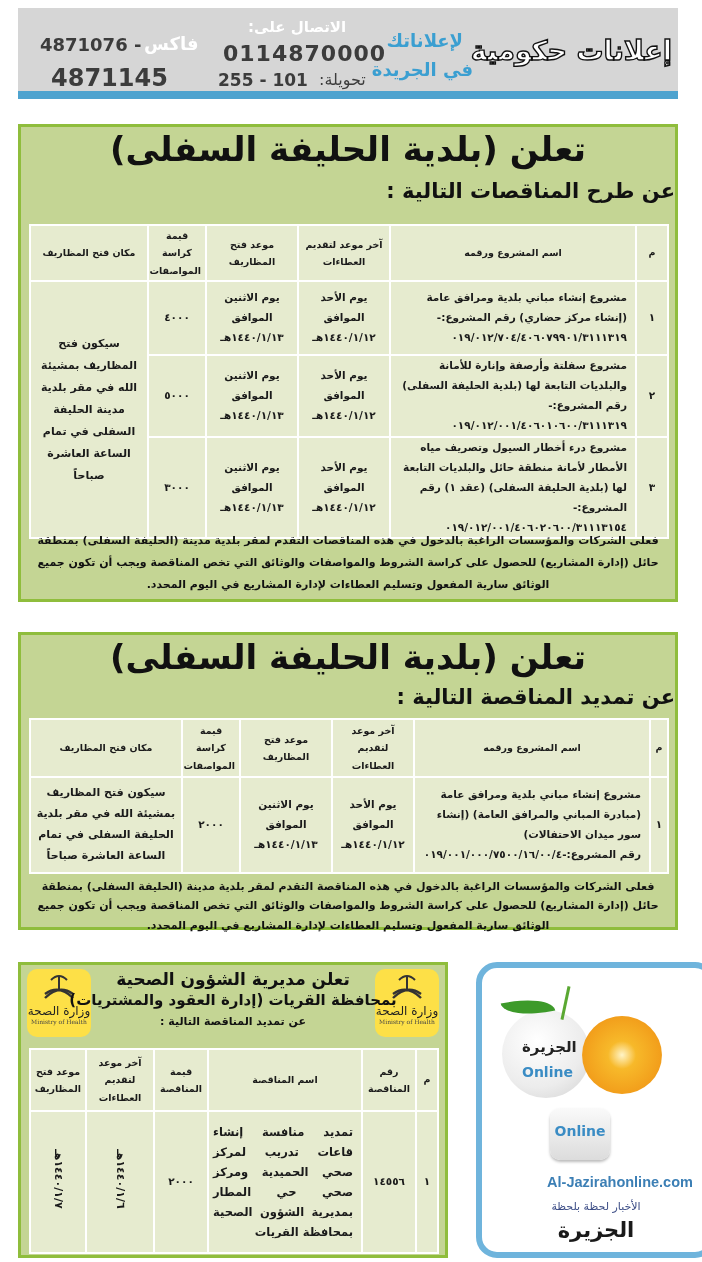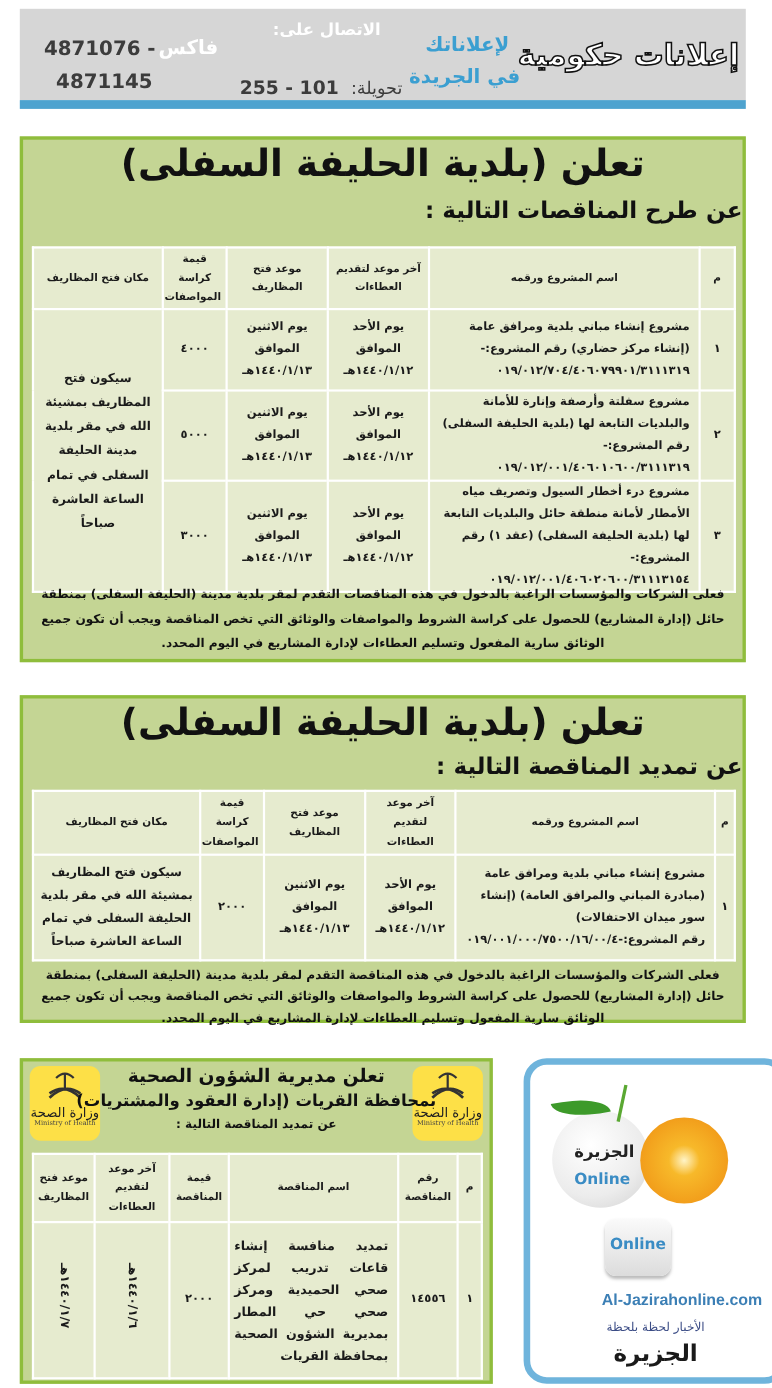--- a/index.html
+++ b/index.html
@@ -12,21 +12,21 @@
   .b-title { position: absolute; right: 6px; top: 27px; font-size: 27px; font-weight: bold; color: #ffffff;
              -webkit-text-stroke: 1.4px #111; letter-spacing: -0.5px; }
   .b-call1 { position: absolute; right: 215px; top: 22px; font-size: 18px; color: #3b9fd1; font-weight: bold; }
   .b-call2 { position: absolute; right: 205px; top: 51px; font-size: 18px; color: #3b9fd1; font-weight: bold; }
   .b-contact-label { position: absolute; left: 230px; top: 10px; font-size: 15px; color: #ffffff; font-weight: bold; }
   .b-phone { position: absolute; left: 205px; top: 33px; font-size: 22px; font-weight: bold; color: #3c3c3c; direction: ltr; letter-spacing: 1px; }
   .b-ext-label { position: absolute; left: 301px; top: 62px; font-size: 16px; color: #3c3c3c; }
   .b-ext { position: absolute; left: 200px; top: 62px; font-size: 17px; font-weight: bold; color: #3c3c3c; direction: ltr; }
   .b-fax-label { position: absolute; left: 126px; top: 25px; font-size: 18px; color: #ffffff; font-weight: bold; }
   .b-fax1 { position: absolute; left: 22px; top: 26px; font-size: 18px; font-weight: bold; color: #3c3c3c; direction: ltr; }
-  .b-fax2 { position: absolute; left: 33px; top: 56px; font-size: 18px; font-weight: bold; color: #3c3c3c; direction: ltr; }
+  .b-fax2 { position: absolute; left: 33px; top: 56px; font-size: 24px; font-weight: bold; color: #3c3c3c; direction: ltr; }
 
   
   .ad { position: absolute; background: #c4d594; border: 3px solid #8fbd3c; }
   .ad1 { left: 18px; top: 124px; width: 660px; height: 478px; }
   .ad2 { left: 18px; top: 632px; width: 660px; height: 298px; }
   .ad3 { left: 18px; top: 962px; width: 430px; height: 296px; }
 
   .ad-title { position: absolute; left: 0; right: 0; text-align: center; font-weight: bold; color: #111; }
   .ad1 .t1, .ad2 .t1 { top: 2px; font-size: 34px; }
   .ad1 .t2, .ad2 .t2 { font-size: 21px; text-align: right; }
@@ -78,20 +78,21 @@
   .promo-logo { position: absolute; left: 0; right: 0; top: 250px; text-align: center; font-size: 21px; font-weight: bold; color: #1a1a1a; }
 </style>
 </head>
 <body>
 
 <div class="banner">
   <div class="b-title">إعلانات حكومية</div>
   <div class="b-call1">لإعلاناتك</div>
   <div class="b-call2">في الجريدة</div>
   <div class="b-contact-label">الاتصال على:</div>
+  <div class="b-phone">0114870000</div>
   <div class="b-ext-label">تحويلة:</div>
   <div class="b-ext">255 - 101</div>
   <div class="b-fax-label">فاكس</div>
   <div class="b-fax1">4871076 -</div>
   <div class="b-fax2">4871145</div>
 </div>
 <div class="banner-stripe"></div>
 
 <div class="ad ad1">
   <div class="ad-title t1">تعلن (بلدية الحليفة السفلى)</div>

